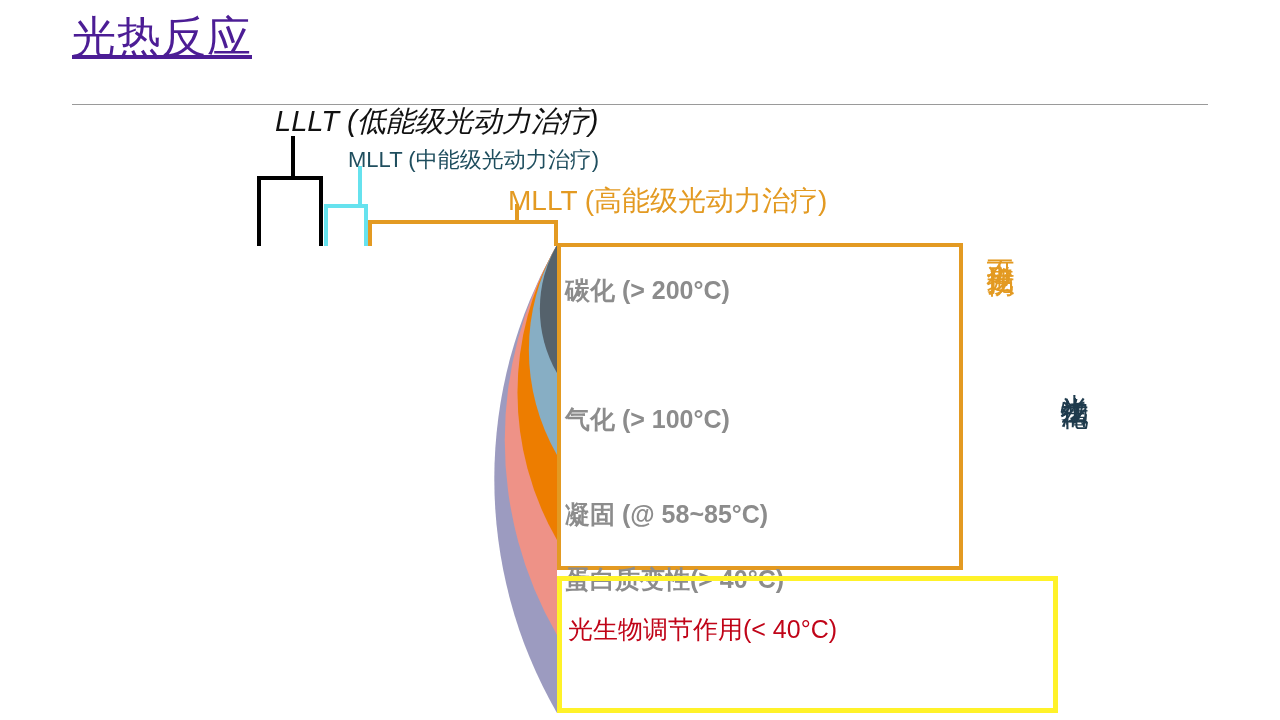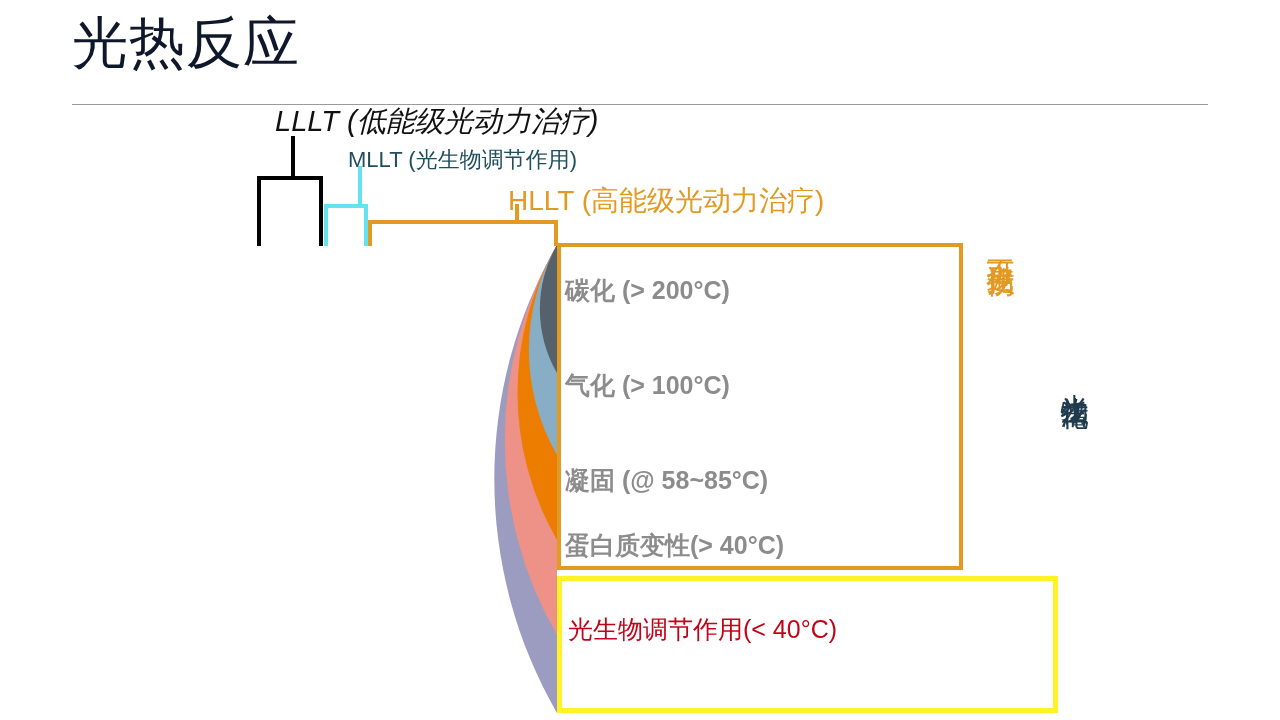--- a/index.html
+++ b/index.html
@@ -17,25 +17,26 @@
     height: 720px;
     background: #ffffff;
     overflow: hidden;
   }
 
   
   #slide-title {
     position: absolute;
     left: 72px;
     top: 14px;
-    font-size: 56px;
+    font-size: 44px;
     line-height: 1.05;
-    color: #0f172a;
+    color: #4c1d95;
     letter-spacing: 1px;
     white-space: nowrap;
+    text-decoration: underline;
   }
   #title-rule {
     position: absolute;
     left: 72px;
     top: 104px;
     width: 1136px;
     height: 1px;
     background: #9a9a9a;
   }
 
@@ -150,21 +151,21 @@
     display: flex;
     flex-direction: column;
   }
   .damage-item {
     font-size: 25px;
     font-weight: bold;
     color: #8C8C8C;
     white-space: nowrap;
   }
   .damage-item.i0 { margin-top: 16px; }
-  .damage-item.i1 { margin-top: 62px; }
+  .damage-item.i1 { margin-top: 96px; }
   .damage-item.i2 { margin-top: 62px; }
   .damage-item.i3 { margin-top: 32px; }
 
   
   #bio-box {
     position: absolute;
     left: 557px;
     top: 576px;
     width: 501px;
     height: 137px;
@@ -221,25 +222,25 @@
       <path d="M 557 245 L 557 373 A 128 128 0 0 1 557 245 Z" fill="#55626C"></path>
     </g>
   </svg>
 
   <div class="bracket bracket-lllt"></div>
   <div class="bracket-lllt-stem"></div>
   <div class="tier-label" id="label-lllt">LLLT (低能级光动力治疗)</div>
 
   <div class="bracket bracket-mllt"></div>
   <div class="bracket-mllt-stem"></div>
-  <div class="tier-label" id="label-mllt">MLLT (光生物调节作用)</div>
+  <div class="tier-label" id="label-mllt">MLLT (中能级光动力治疗)</div>
 
   <div class="bracket bracket-hllt"></div>
   <div class="bracket-hllt-stem"></div>
-  <div class="tier-label" id="label-hllt">HLLT (高能级光动力治疗)</div>
+  <div class="tier-label" id="label-hllt">MLLT (高能级光动力治疗)</div>
 
   <div id="damage-box"></div>
   <div id="damage-list">
     <div class="damage-item i0">碳化 (&gt; 200°C)</div>
     <div class="damage-item i1">气化 (&gt; 100°C)</div>
     <div class="damage-item i2">凝固 (@ 58~85°C)</div>
     <div class="damage-item i3">蛋白质变性(&gt; 40°C)</div>
   </div>
 
   <div id="bio-box"></div>

